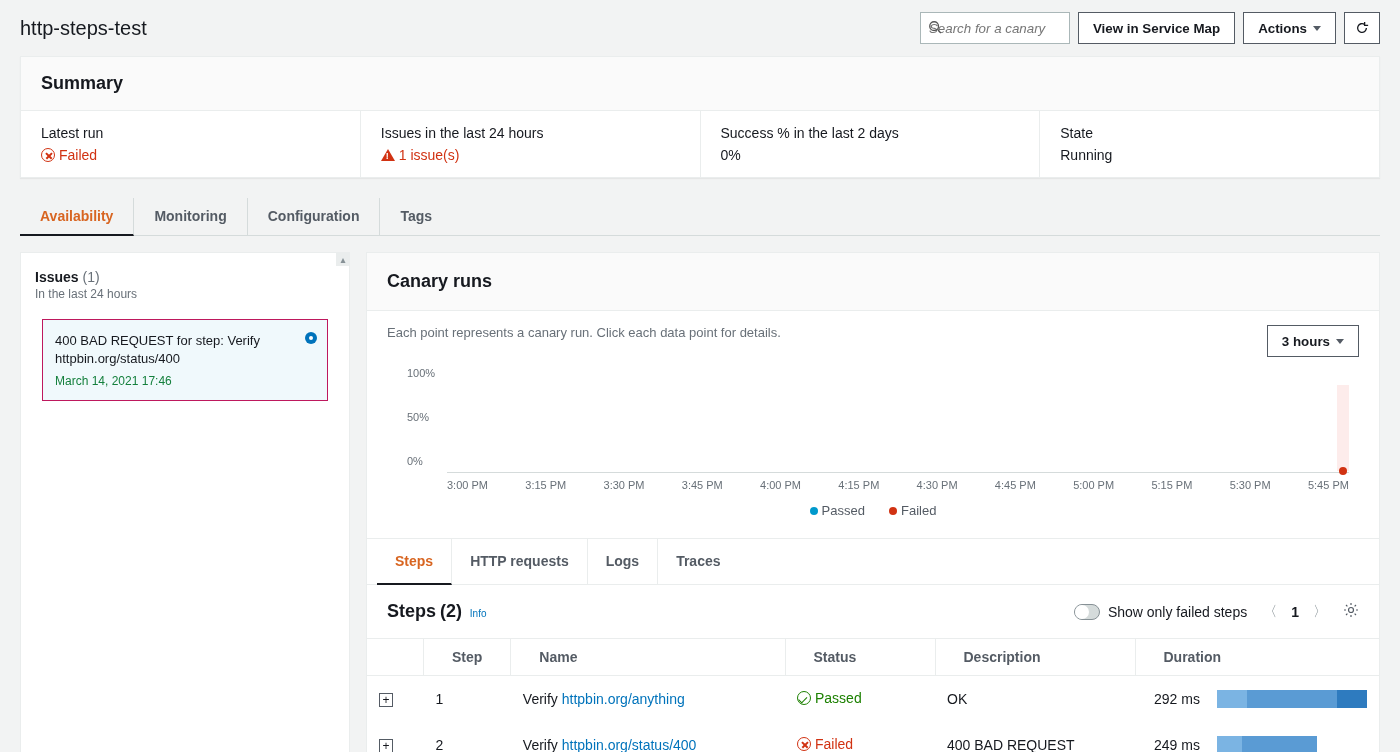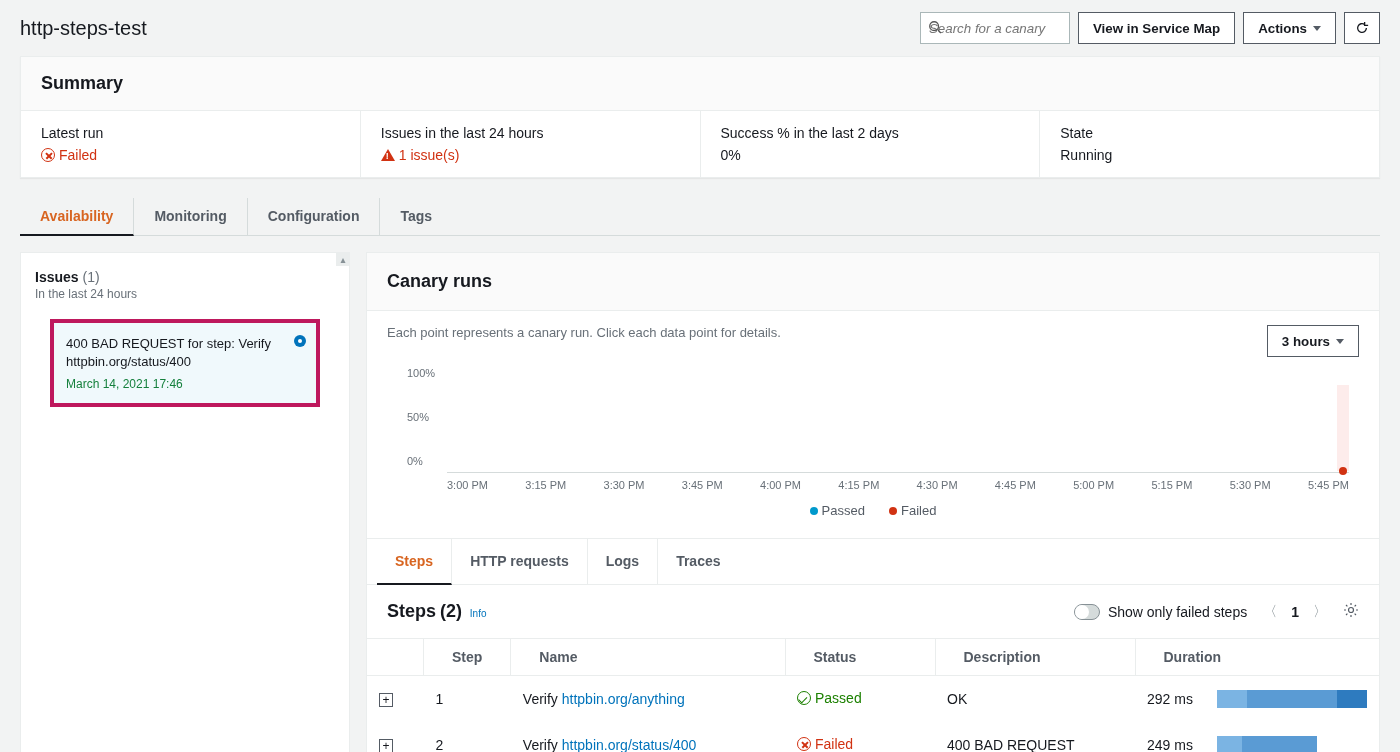--- a/index.html
+++ b/index.html
@@ -37,21 +37,21 @@
   
   
   .main-split { display:flex; gap:16px; padding: 16px 20px;}
   .left-col { width: 330px; background:#fff; border:1px solid #eaeded; position:relative;}
   .right-col { flex:1; background:#fff; border:1px solid #eaeded; }
   
   .issues-header { padding: 16px 14px 10px 14px;}
   .issues-title { font-weight:700; }
   .issues-count { color:#687078; font-weight:400;}
   .issues-sub { font-size:12px; color:#687078; margin-top:2px;}
-  .issue-card { margin: 8px 29px; border:4px solid #be185d; background:#f0f9fc; padding:12px; position:relative;}
+  .issue-card { margin: 8px 21px; border:1px solid #be185d; background:#f0f9fc; padding:12px; position:relative;}
   .issue-dot { position:absolute; right:10px; top:12px; width:12px; height:12px; background:#0073bb; border-radius:50%; display:flex; align-items:center; justify-content:center;}
   .issue-dot::after{content:""; width:4px; height:4px; background:#fff; border-radius:50%;}
   .issue-title { font-size:13px; color:#16191f; line-height:1.4; padding-right:20px;}
   .issue-date { font-size:12px; color:#15803d; margin-top:6px;}
   .scroll-up, .scroll-down { position:absolute; right:-1px; width:14px; height:14px; background:#eaeded; color:#879196; font-size:10px; display:flex; align-items:center; justify-content:center;}
   .scroll-up { top:-1px; }
 
   
   .section-head { padding: 18px 20px; display:flex; align-items:center; justify-content:space-between; border-bottom:1px solid #eaeded; background:#fafafa;}
   .section-head h3 { font-size:18px; font-weight:700;}
@@ -91,21 +91,21 @@
   table.steps-table { width:100%; border-collapse:collapse;}
   table.steps-table th { text-align:left; padding:10px 28px; font-size:14px; font-weight:700; color:#545b64; border-bottom:1px solid #eaeded; border-top:1px solid #eaeded;}
   table.steps-table th.sep-l {border-left:1px solid #eaeded;}
   table.steps-table td { padding:14px 12px; font-size:14px; vertical-align:middle;}
   .expand-box { width:14px; height:14px; border:1px solid #545b64; display:inline-flex; align-items:center; justify-content:center; font-size:12px; line-height:1; cursor:pointer;}
   .link { color:#0073bb;}
   .status-pass { color:#1d8102; display:inline-flex; align-items:center; gap:4px;}
   .status-fail { color:#d13212; display:inline-flex; align-items:center; gap:4px;}
   .desc-dotted { border-bottom:1px dashed #545b64; cursor:help;}
   .dur-cell { display:flex; align-items:center; gap:10px; justify-content:flex-start;}
-  .dur-val { width:60px; text-align:left;}
+  .dur-val { width:60px; text-align:center;}
   .bar { display:flex; width:150px; height:18px; }
   .bar-seg1{ flex:1; background:#7bb4e3;}
   .bar-seg2{ flex:3; background:#5a9bd4;}
   .bar-seg3{ flex:1; background:#2e7bbf;}
   .bar-b{ display:flex; width:100px; height:18px;}
   .bar-b .s1{flex:1;background:#7bb4e3;} .bar-b .s2{flex:3;background:#5a9bd4;}
   
   .circ-x { width:14px; height:14px; border:1.5px solid #d13212; border-radius:50%; position:relative; display:inline-block;}
   .circ-x::before, .circ-x::after{ content:""; position:absolute; left:3px; top:6px; width:8px; height:1.5px; background:#d13212;}
   .circ-x::before{ transform:rotate(45deg);} .circ-x::after{ transform:rotate(-45deg);}

